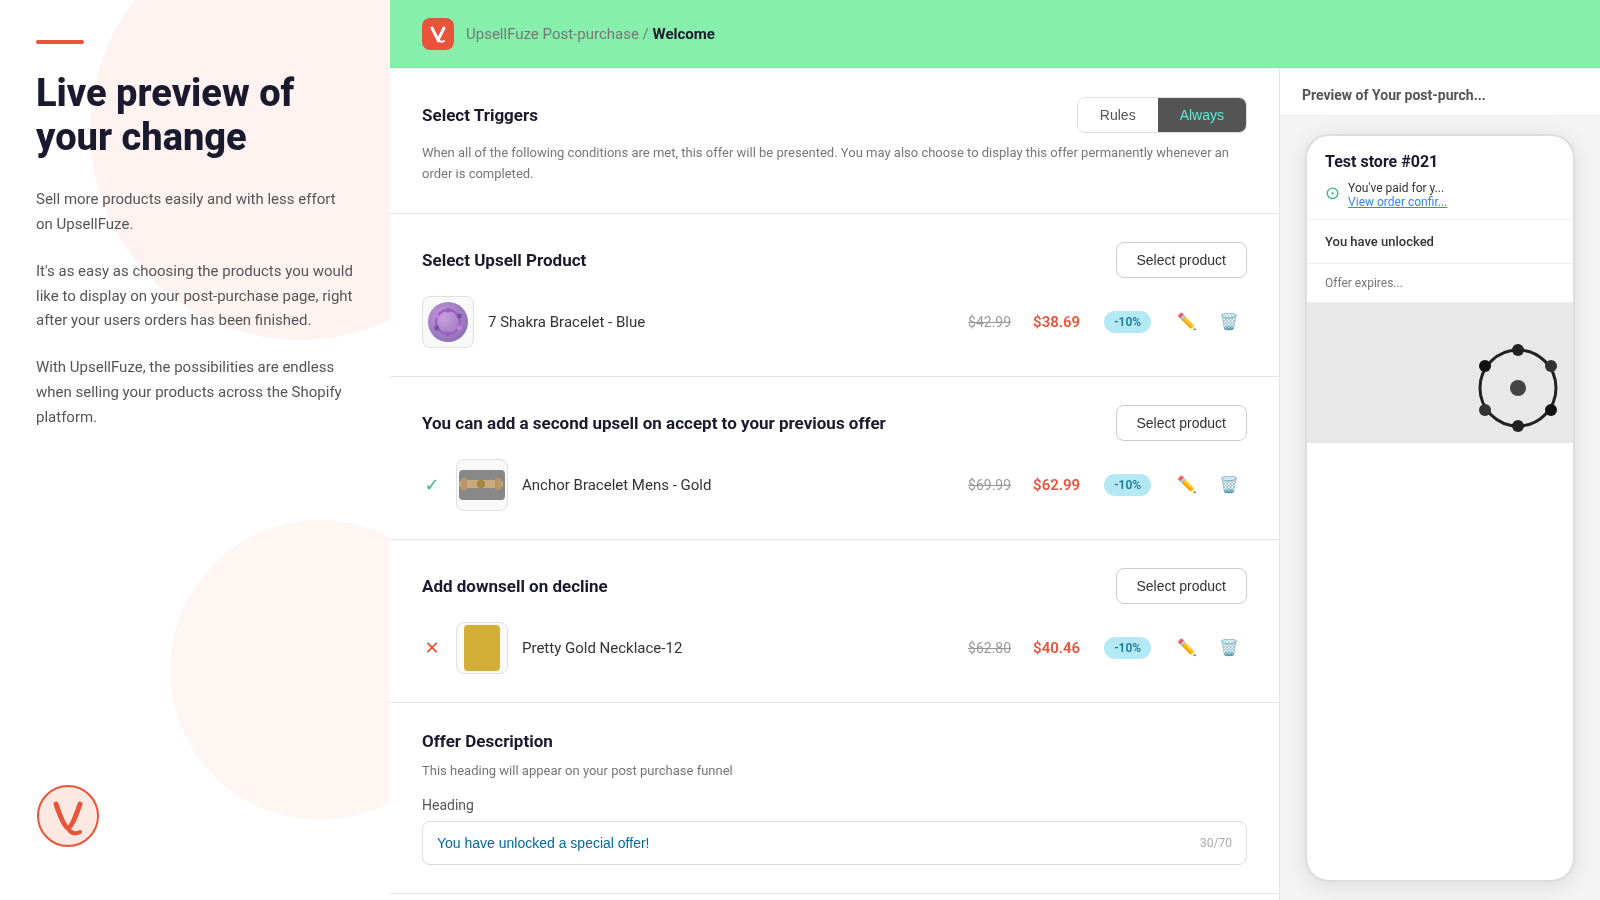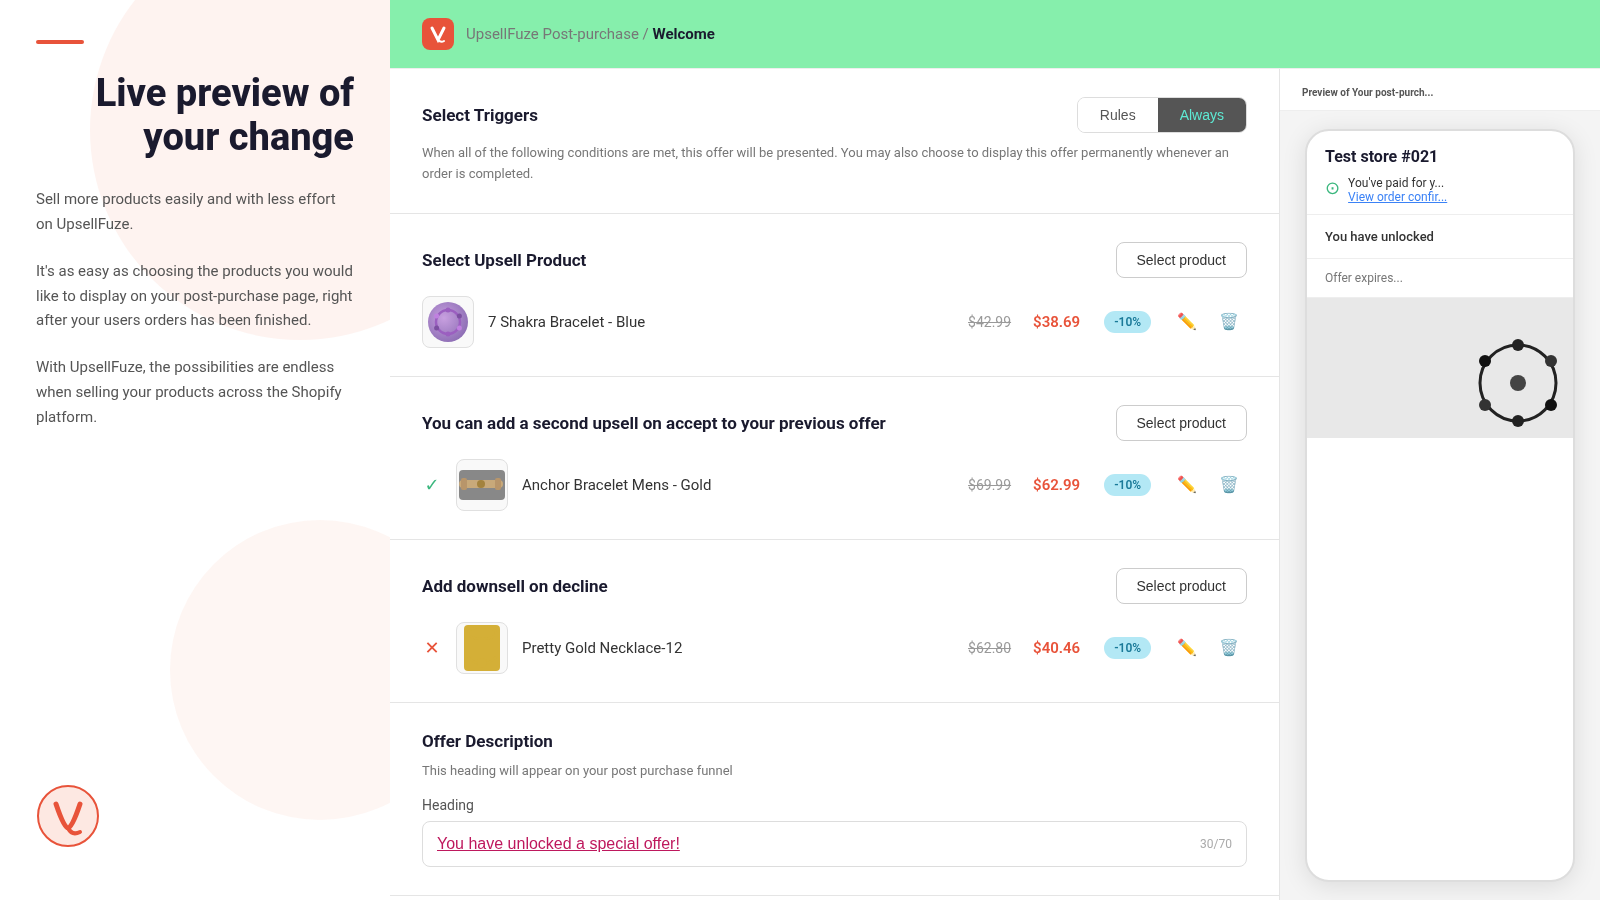--- a/index.html
+++ b/index.html
@@ -51,21 +51,20 @@
       margin-bottom: 28px;
     }
     .left-title {
       font-size: 38px;
       font-weight: 800;
       color: #1a1a2e;
       line-height: 1.15;
       margin-bottom: 28px;
       position: relative;
       z-index: 1;
-      text-align: right;
     }
     .left-desc {
       font-size: 15px;
       color: #555;
       line-height: 1.65;
       margin-bottom: 22px;
       position: relative;
       z-index: 1;
     }
     .logo-bottom {
@@ -263,44 +262,43 @@
       border-radius: 8px;
       display: flex;
       align-items: center;
       padding: 0 14px;
       background: #fff;
     }
     .text-input {
       flex: 1;
       border: none;
       outline: none;
-      font-size: 16px;
-      color: #be185d;
+      font-size: 14px;
+      color: #0369a1;
       padding: 13px 0;
       background: transparent;
-      text-decoration: underline;
     }
     .char-count {
       font-size: 12px;
       color: #aaa;
       white-space: nowrap;
     }
 
     
     .preview-panel {
       width: 320px;
       min-width: 320px;
       background: #f4f4f4;
       display: flex;
       flex-direction: column;
       overflow: hidden;
     }
     .preview-title {
       padding: 18px 22px 12px;
-      font-size: 10px;
+      font-size: 14px;
       font-weight: 700;
       color: #555;
       background: #fff;
       border-bottom: 1px solid #eee;
     }
     .preview-phone {
       margin: 18px auto;
       width: 270px;
       background: #fff;
       border-radius: 24px;

